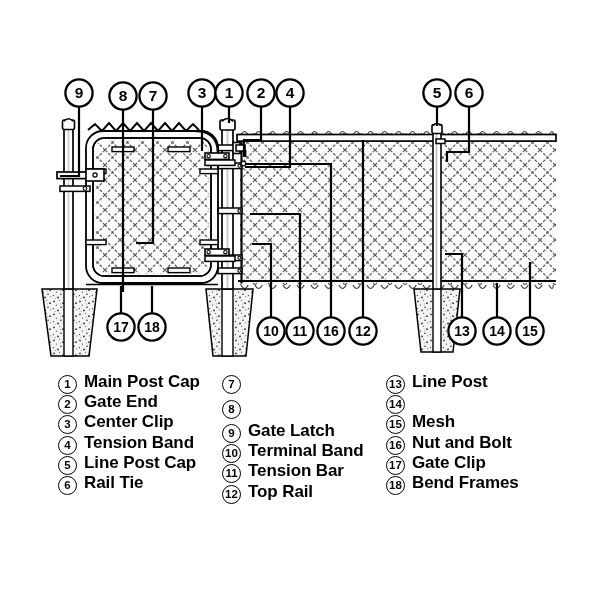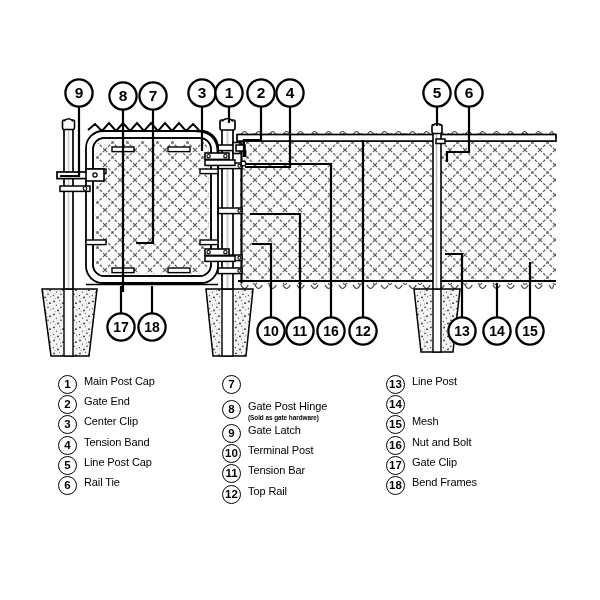--- a/index.html
+++ b/index.html
@@ -11,21 +11,21 @@
   .lg-col{position:absolute;top:0;}
   .lg-c1{left:58px;width:165px;}
   .lg-c2{left:222px;width:165px;}
   .lg-c3{left:386px;width:175px;}
   .lg-row{position:relative;height:20.2px;display:flex;align-items:flex-start;}
   .lg-num{flex:0 0 auto;width:19px;height:19px;border:1.6px solid #000;
           border-radius:50%;background:#fff;color:#000;
           font-size:11.5px;font-weight:bold;line-height:16px;text-align:center;
           box-sizing:border-box;margin-top:1px;}
   .lg-txtwrap{margin-left:7px;}
-  .lg-main{font-size:11px;font-weight:normal;line-height:15px;white-space:nowrap;letter-spacing:-.1px;}
+  .lg-main{font-size:17px;font-weight:bold;line-height:15px;white-space:nowrap;letter-spacing:-.1px;}
   .lg-sub{font-size:6.4px;font-weight:bold;line-height:7px;white-space:nowrap;letter-spacing:-.05px;}
   .lg-row.tall{height:24.5px;}
 </style>
 </head>
 <body>
 
 <div id="root">
 
 <svg width="600" height="600" viewBox="0 0 600 600">
   <defs>
@@ -381,35 +381,31 @@
             <div class="lg-main">Rail Tie</div>
           </div>
         </div>
       </div>
   <div class="lg-col lg-c2" id="col2">
         <div class="lg-row tall">
           <div class="lg-num">7</div>
         </div>
         <div class="lg-row tall">
           <div class="lg-num">8</div>
-          <div class="lg-txtwrap">
-            <div class="lg-main">Gate Post Hinge</div>
-            <div class="lg-sub">(Sold as gate hardware)</div>
-          </div>
         </div>
         <div class="lg-row">
           <div class="lg-num">9</div>
           <div class="lg-txtwrap">
             <div class="lg-main">Gate Latch</div>
           </div>
         </div>
         <div class="lg-row">
           <div class="lg-num">10</div>
           <div class="lg-txtwrap">
-            <div class="lg-main">Terminal Post</div>
+            <div class="lg-main">Terminal Band</div>
           </div>
         </div>
         <div class="lg-row">
           <div class="lg-num">11</div>
           <div class="lg-txtwrap">
             <div class="lg-main">Tension Bar</div>
           </div>
         </div>
         <div class="lg-row">
           <div class="lg-num">12</div>

